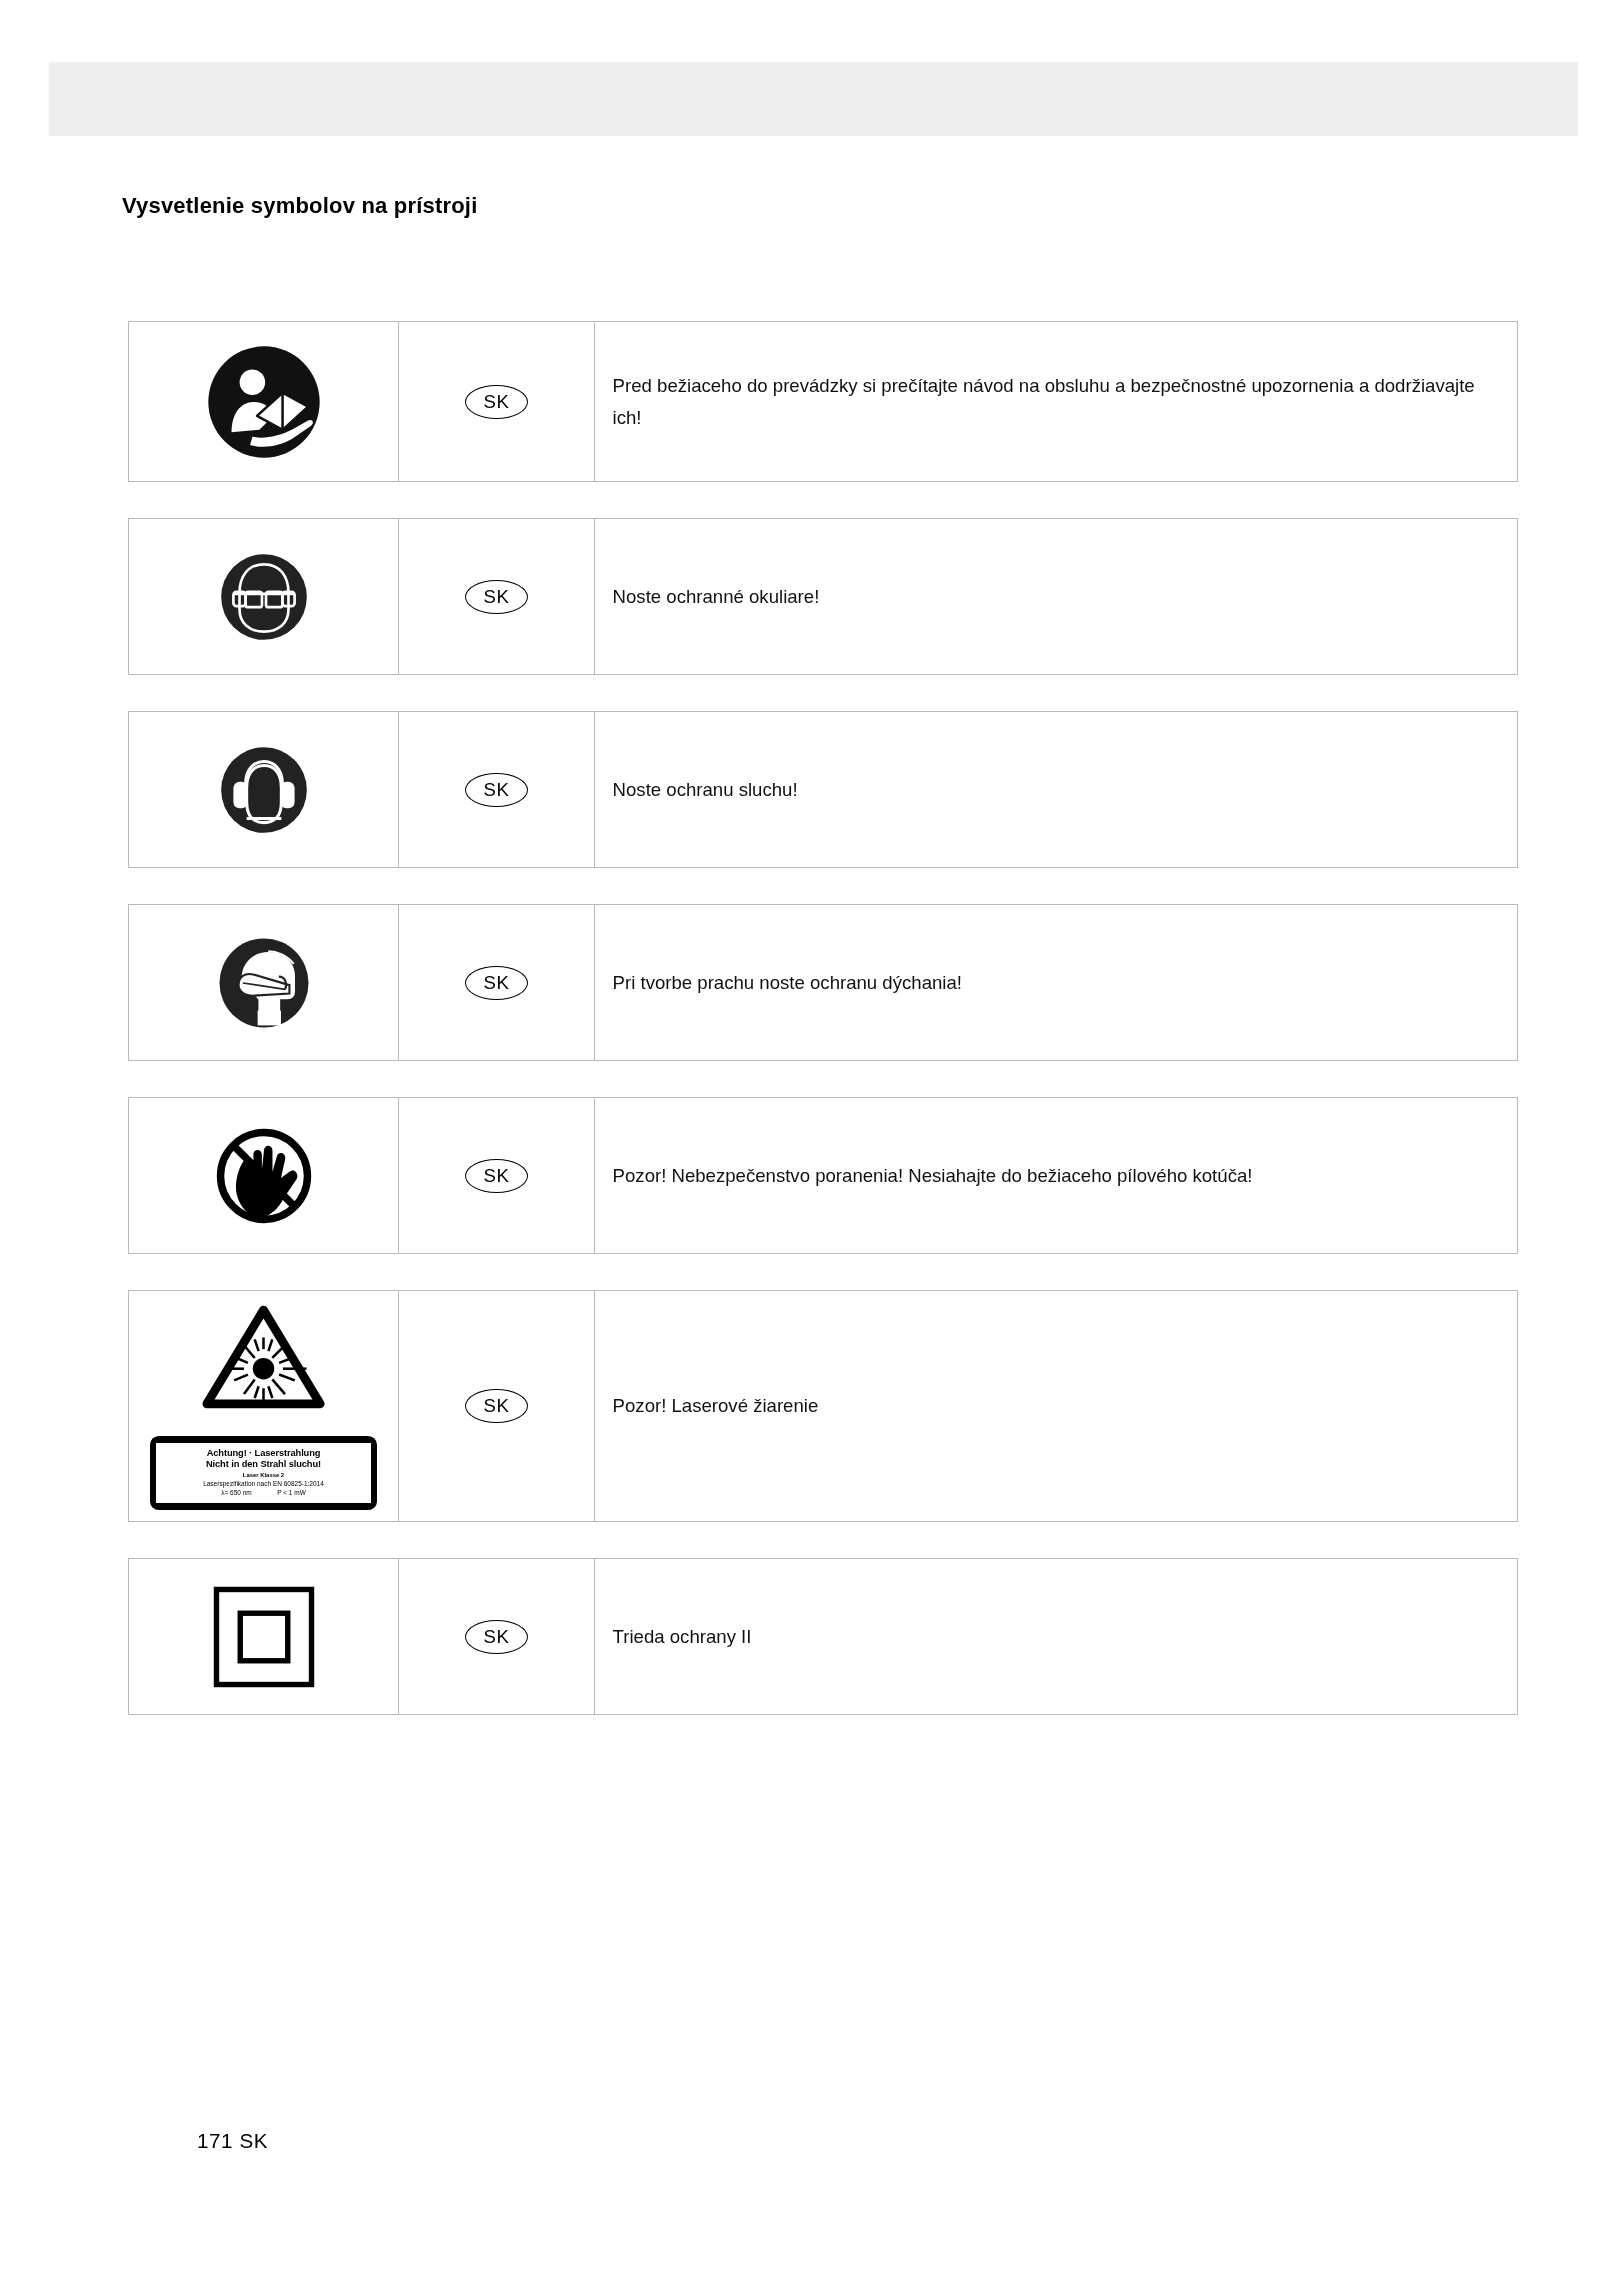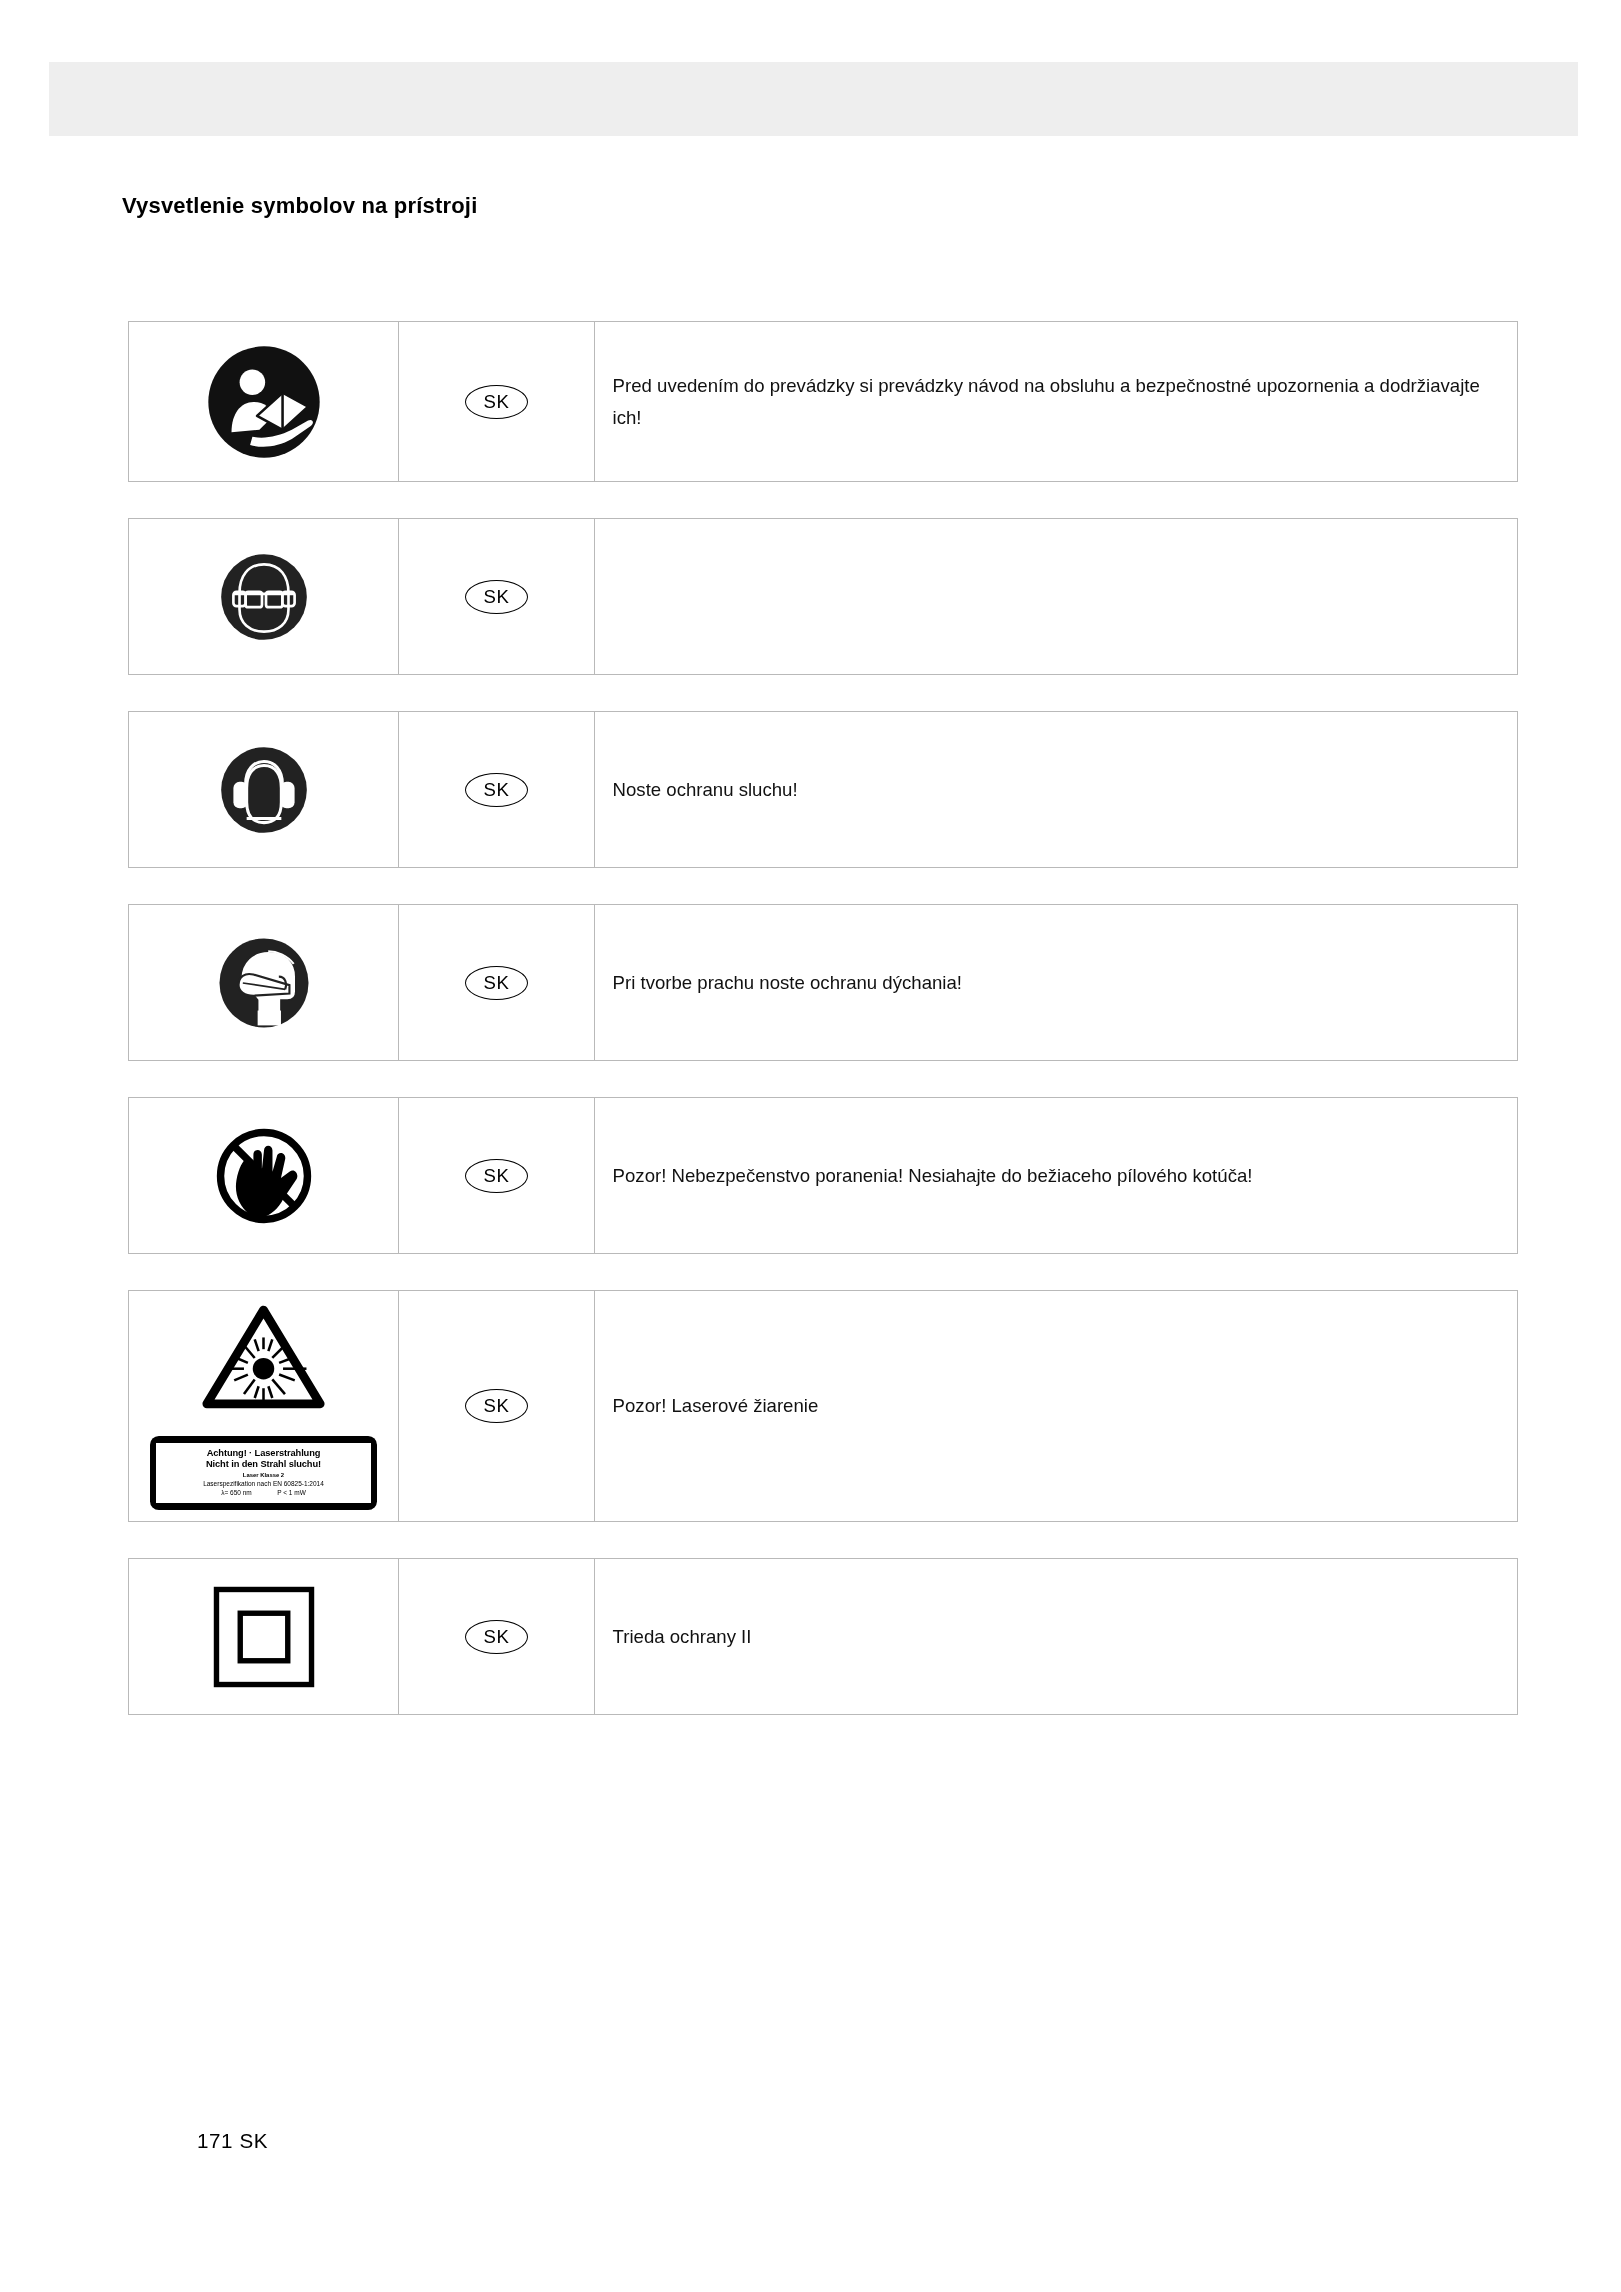--- a/index.html
+++ b/index.html
@@ -181,40 +181,43 @@
           <path d="M44 62 L66 42 L88 54 L66 74 Z" fill="#ffffff" stroke="#111111" stroke-width="2.2" stroke-linejoin="round"></path>
           <path d="M66 42 L66 74" stroke="#111111" stroke-width="2.2" fill="none"></path>
           <path d="M40 80 C50 82 62 80 74 74 L88 66 C92 64 94 68 90 71 L74 82 C62 89 48 90 38 87 Z" fill="#ffffff"></path>
         </svg>
       </span>
     </div>
     <div class="cell-lang">
       <span class="lang-badge">SK</span>
     </div>
     <div class="cell-desc">
-      <span class="desc-text">Pred uvedením do prevádzky si prevádzky návod na obsluhu a bezpečnostné upozornenia a dodržiavajte ich!</span>
+      <span class="desc-text">Pred bežiaceho do prevádzky si prečítajte návod na obsluhu a bezpečnostné upozornenia a dodržiavajte ich!</span>
     </div>
   </div>
 
   <div class="symbol-row row-h-std">
     <div class="cell-pictogram">
       <span class="pictogram">
         <svg width="102" height="102" viewBox="0 0 100 100" aria-hidden="true">
           <circle cx="50" cy="50" r="42" fill="#222222"></circle>
           <path d="M50 18 C34 18 26 30 26 46 L26 62 C26 76 36 84 50 84 C64 84 74 76 74 62 L74 46 C74 30 66 18 50 18 Z" fill="none" stroke="#ffffff" stroke-width="2.6"></path>
           <path d="M20 47 L80 47" stroke="#ffffff" stroke-width="2.6"></path>
           <rect x="20" y="45" width="12" height="14" rx="3" fill="none" stroke="#ffffff" stroke-width="2.6"></rect>
           <rect x="68" y="45" width="12" height="14" rx="3" fill="none" stroke="#ffffff" stroke-width="2.6"></rect>
           <rect x="32" y="45" width="16" height="15" rx="2.5" fill="none" stroke="#ffffff" stroke-width="2.6"></rect>
           <rect x="52" y="45" width="16" height="15" rx="2.5" fill="none" stroke="#ffffff" stroke-width="2.6"></rect>
         </svg>
       </span>
     </div>
     <div class="cell-lang">
       <span class="lang-badge">SK</span>
+    </div>
+    <div class="cell-desc">
+      <span class="desc-text">Noste ochranné okuliare!</span>
     </div>
   </div>
 
   <div class="symbol-row row-h-std">
     <div class="cell-pictogram">
       <span class="pictogram">
         <svg width="102" height="102" viewBox="0 0 100 100" aria-hidden="true">
           <circle cx="50" cy="50" r="42" fill="#222222"></circle>
           <path d="M32 44 C32 30 40 22 50 22 C60 22 68 30 68 44" fill="none" stroke="#ffffff" stroke-width="3"></path>
           <path d="M50 26 C38 26 33 36 33 48 L33 62 C33 76 40 82 50 82 C60 82 67 76 67 62 L67 48 C67 36 62 26 50 26 Z" fill="none" stroke="#ffffff" stroke-width="3"></path>

